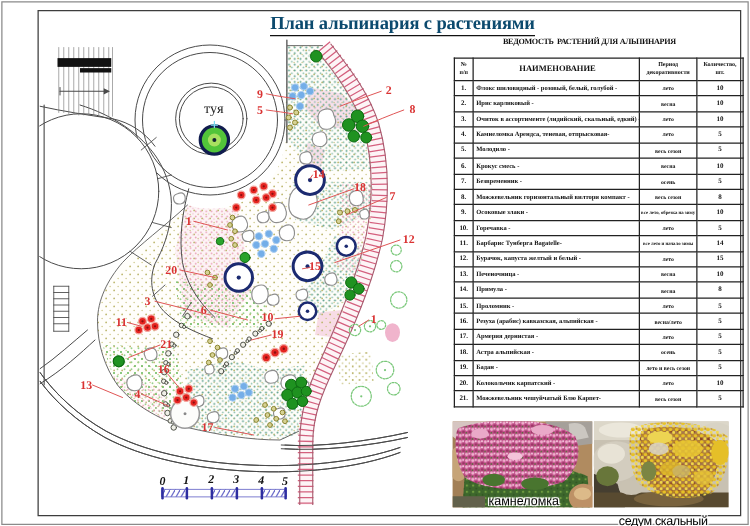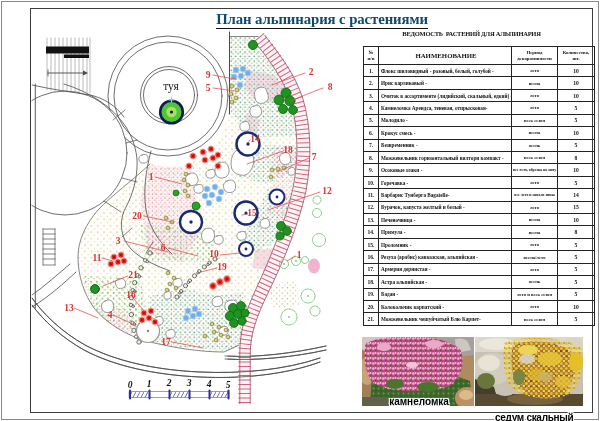--- a/index.html
+++ b/index.html
@@ -17,21 +17,21 @@
 #planttable td{border:0.9px solid #222;overflow:hidden;white-space:nowrap;
  font-weight:bold;padding:0;vertical-align:middle;}
 #planttable td.num{width:14px;text-align:center;font-size:5.6px;}
 #planttable td.nam{width:130px;text-align:left;font-size:5.2px;padding-left:2px;}
 #planttable td.per{width:45px;text-align:center;font-size:4.6px;}
 #planttable td.qty{width:36px;text-align:center;font-size:5.6px;}
 #planttable tr{height:12.43px;}
 #planttable tr.hdr{height:18px;}
 #planttable tr.hdr td{text-align:center;font-size:6.8px;line-height:1.05;}
 #planttable tr.hdr td.num,#planttable tr.hdr td.per,#planttable tr.hdr td.qty{font-size:4.8px;}
-.photolabel{position:absolute;white-space:nowrap;font-family:"Liberation Sans",sans-serif;font-weight:bold;
+.photolabel{position:absolute;white-space:nowrap;font-family:"Liberation Sans",sans-serif;font-weight:normal;
  font-size:10px;color:#000;text-shadow:0 0 2px #fff,0 0 2px #fff,1px 1px 0 #fff,-1px -1px 0 #fff,1px -1px 0 #fff,-1px 1px 0 #fff;}
 </style>
 </head>
 <body>
 <div id="page">
 
 <div id="outerborder"></div>
 
 <div id="frame"></div>
 

